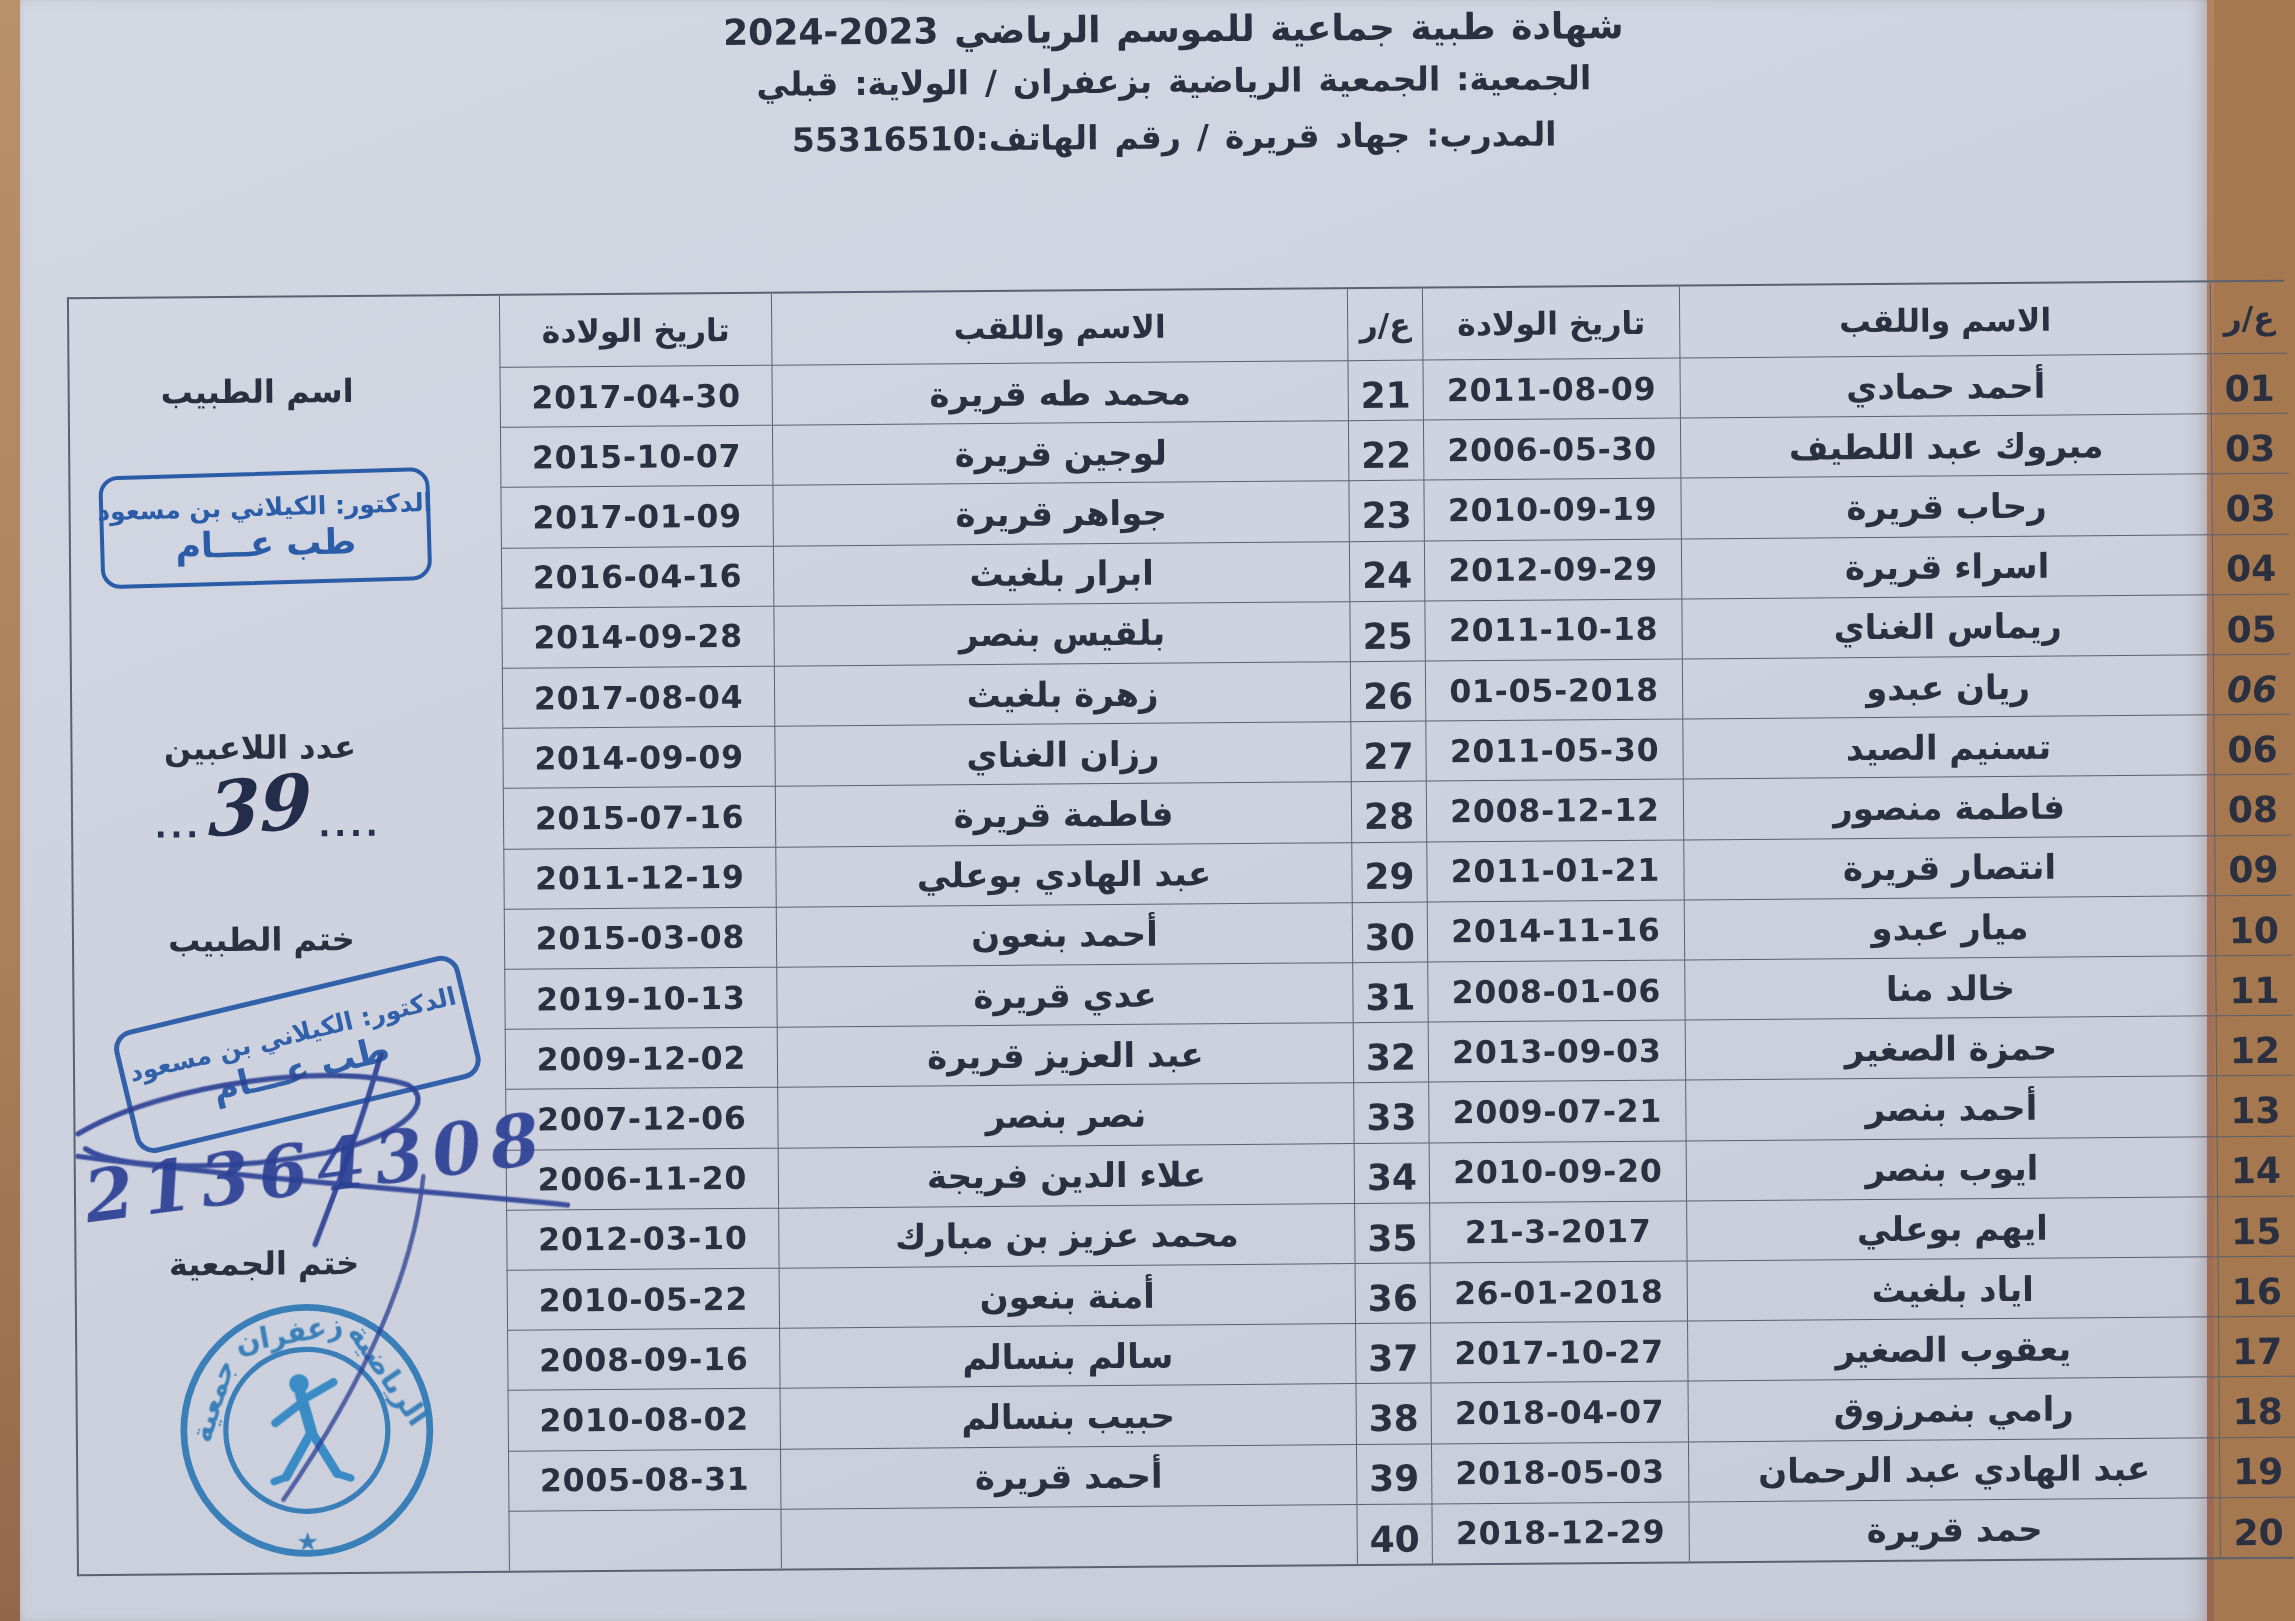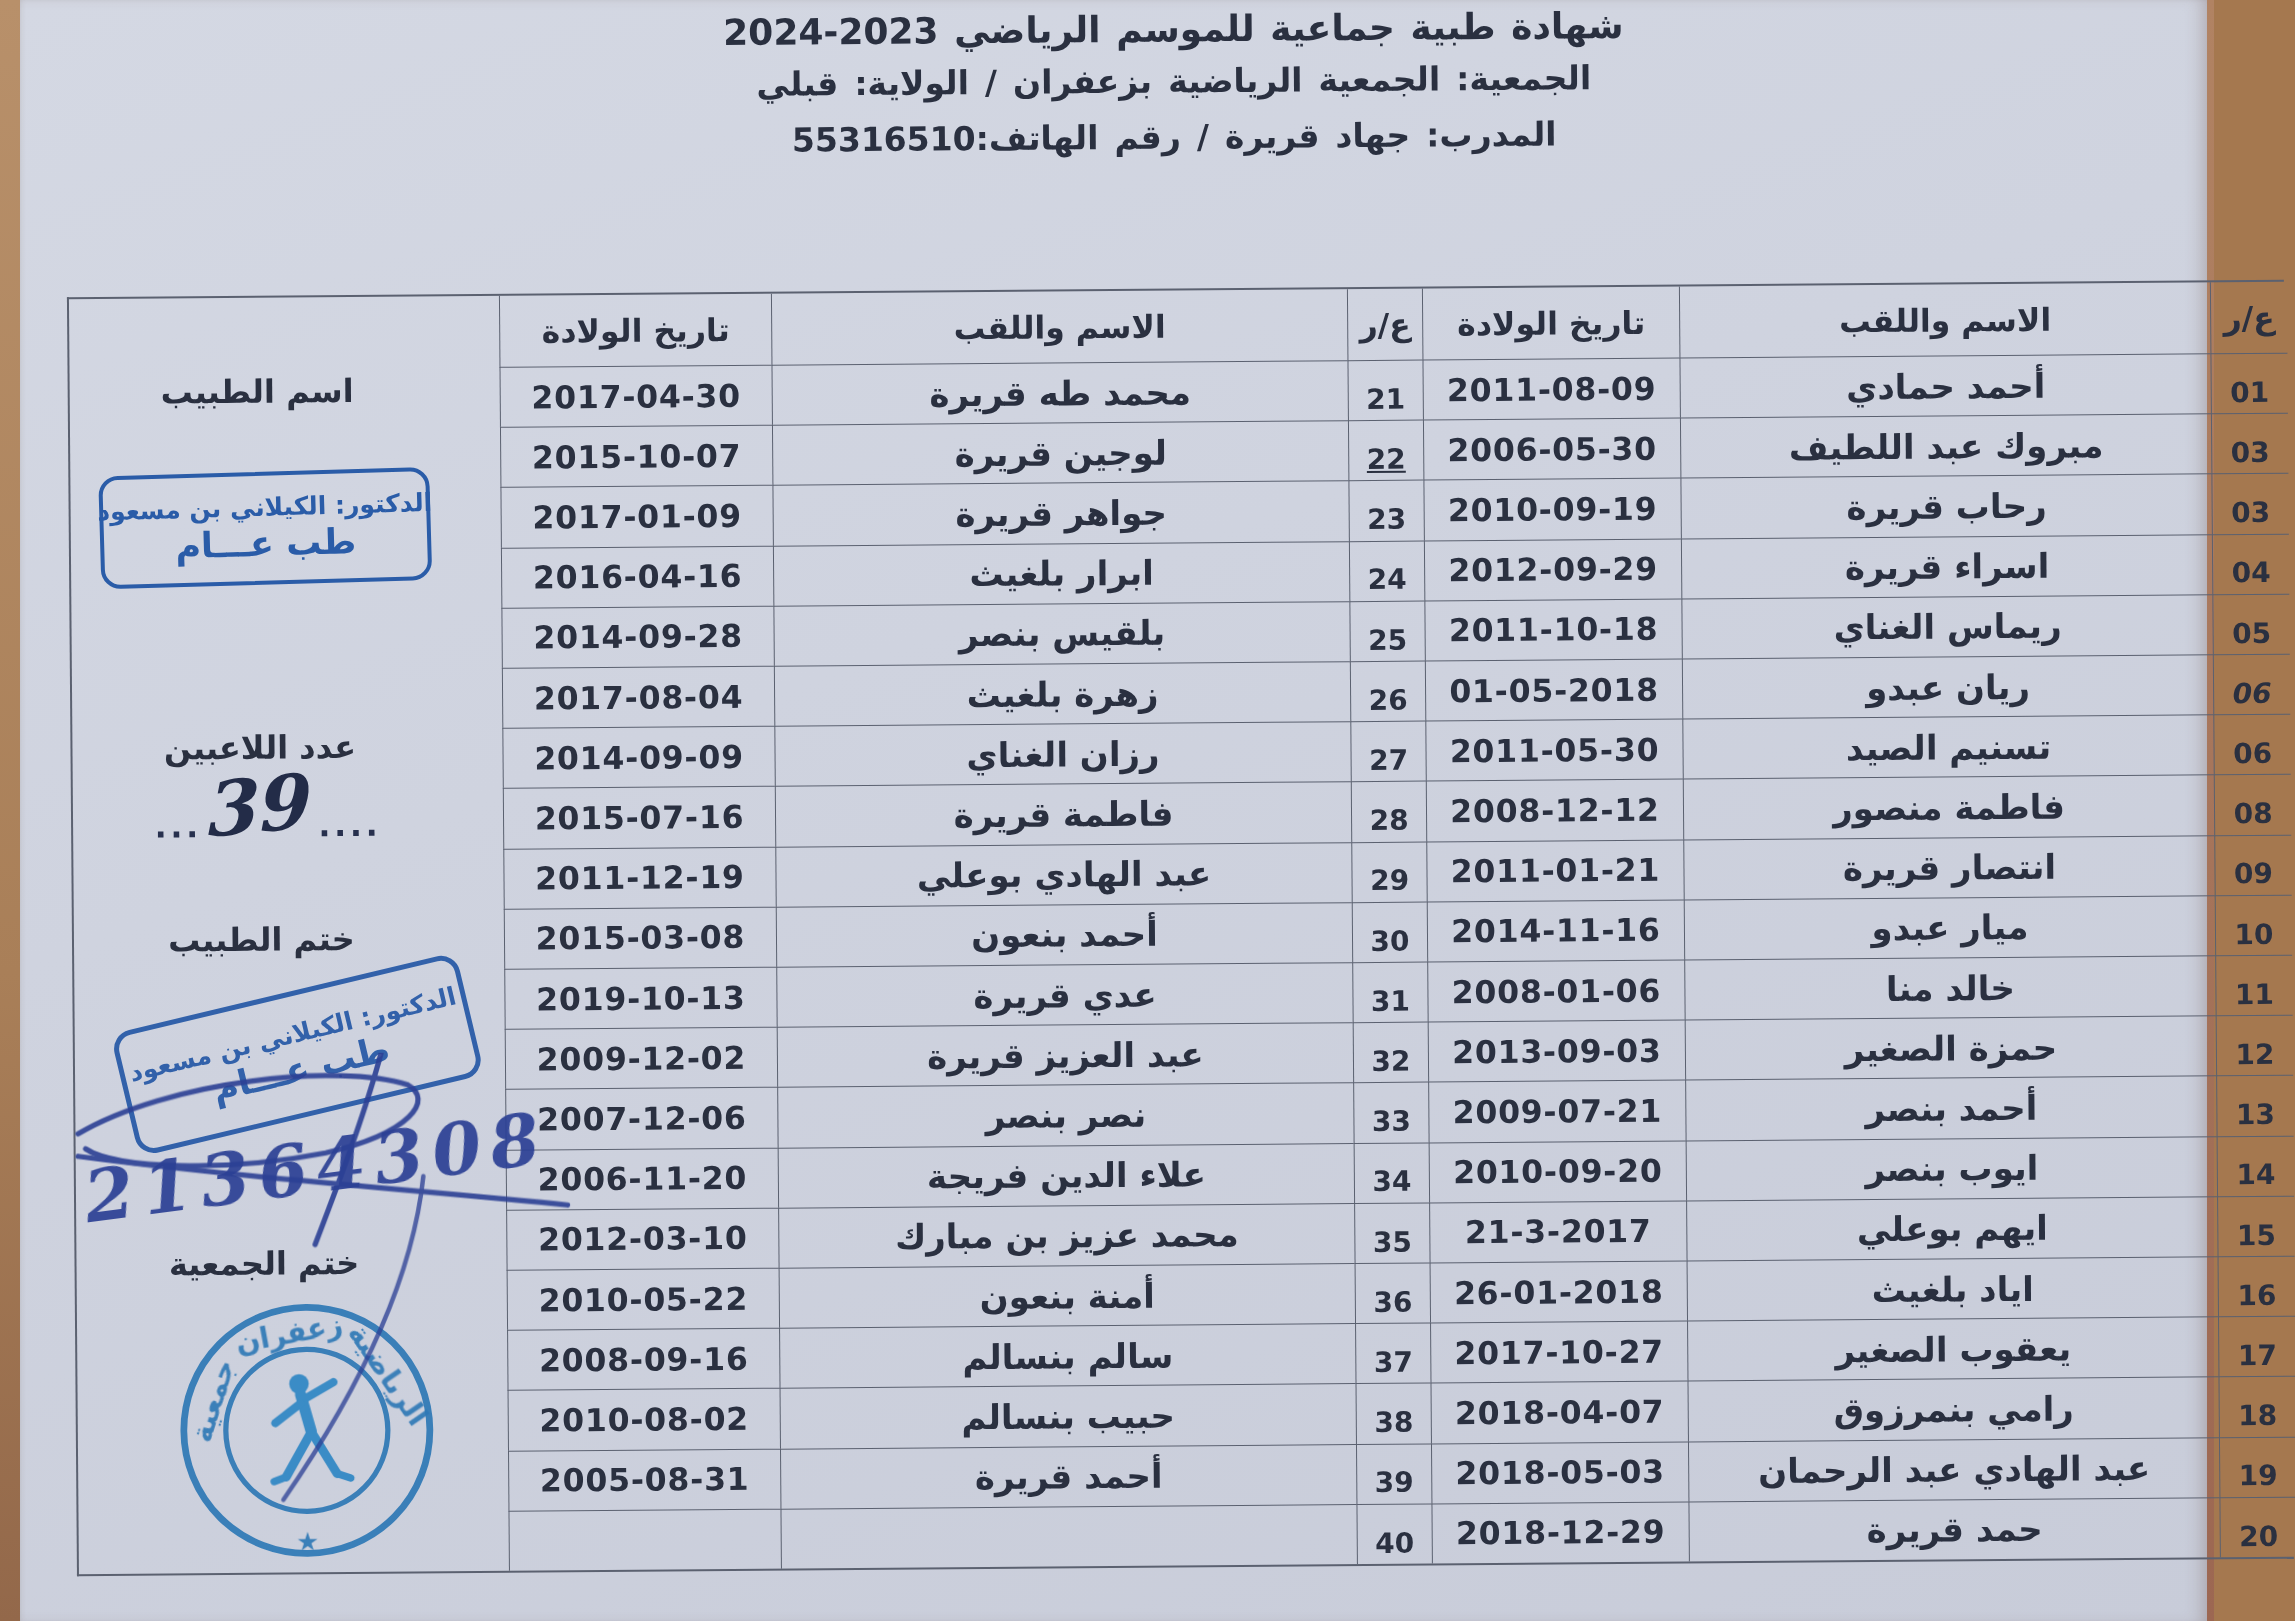--- a/index.html
+++ b/index.html
@@ -41,21 +41,21 @@
     grid-template-rows:71px repeat(20,1fr);
     border:2.3px solid var(--line);border-right:none;
   }
   .cell{display:flex;align-items:center;justify-content:center;color:var(--ink);
     font-weight:bold;box-sizing:border-box;overflow:visible;white-space:nowrap;}
   .bl{border-left:1.5px solid var(--line);}
   .bt{border-top:1.5px solid var(--line);}
   .head-cell{font-size:31.5px;}
   .name-cell{font-size:34px;direction:rtl;}
   .dob-cell{font-size:31.5px;direction:ltr;letter-spacing:0.8px;}
-  .num-cell{font-size:28px;align-items:flex-end;padding-bottom:4.5px;direction:ltr;}
+  .num-cell{font-size:36px;align-items:flex-end;padding-bottom:4.5px;direction:ltr;}
 
   
   .sidebar{position:relative;grid-column:1;grid-row:1 / span 21;display:block;}
   .sb-label{position:absolute;left:22.5px;width:330px;text-align:center;
     font-weight:bold;font-size:32px;color:var(--ink);direction:rtl;}
   .stamp-rect{position:absolute;border:4.5px solid var(--stampblue);border-radius:19.5px;
     color:var(--stampblue);display:flex;flex-direction:column;align-items:center;
     justify-content:center;gap:1.5px;background:transparent;}
   .stamp1{left:28.5px;top:174px;width:323px;height:105px;transform:rotate(-1.2deg);}
   .stamp2{left:45px;top:694px;width:345px;height:116px;transform:rotate(-13deg);border-width:5.3px;opacity:.95;}
@@ -151,21 +151,21 @@
         <div class="cell head-cell bl" style="grid-column:7;grid-row:1" dir="rtl">ع/ر</div>
 
       <div class="cell dob-cell bl bt" dir="ltr" style="grid-area: 2 / 2;">2017-04-30</div>
           <div class="cell name-cell bl bt" dir="rtl" style="grid-area: 2 / 3;">محمد طه قريرة</div>
           <div class="cell num-cell bl bt" dir="ltr" style="grid-area: 2 / 4;">21</div>
           <div class="cell dob-cell bl bt" dir="ltr" style="grid-area: 2 / 5;">2011-08-09</div>
           <div class="cell name-cell bl bt" dir="rtl" style="grid-area: 2 / 6;">أحمد حمادي</div>
           <div class="cell num-cell bl bt" dir="ltr" style="grid-area: 2 / 7;">01</div>
           <div class="cell dob-cell bl bt" dir="ltr" style="grid-area: 3 / 2;">2015-10-07</div>
           <div class="cell name-cell bl bt" dir="rtl" style="grid-area: 3 / 3;">لوجين قريرة</div>
-          <div class="cell num-cell bl bt" dir="ltr" style="grid-area: 3 / 4; text-decoration: underline;">22</div>
+          <div class="cell num-cell bl bt" dir="ltr" style="grid-area: 3 / 4;">22</div>
           <div class="cell dob-cell bl bt" dir="ltr" style="grid-area: 3 / 5;">2006-05-30</div>
           <div class="cell name-cell bl bt" dir="rtl" style="grid-area: 3 / 6;">مبروك عبد اللطيف</div>
           <div class="cell num-cell bl bt" dir="ltr" style="grid-area: 3 / 7;">03</div>
           <div class="cell dob-cell bl bt" dir="ltr" style="grid-area: 4 / 2;">2017-01-09</div>
           <div class="cell name-cell bl bt" dir="rtl" style="grid-area: 4 / 3;">جواهر قريرة</div>
           <div class="cell num-cell bl bt" dir="ltr" style="grid-area: 4 / 4;">23</div>
           <div class="cell dob-cell bl bt" dir="ltr" style="grid-area: 4 / 5;">2010-09-19</div>
           <div class="cell name-cell bl bt" dir="rtl" style="grid-area: 4 / 6;">رحاب قريرة</div>
           <div class="cell num-cell bl bt" dir="ltr" style="grid-area: 4 / 7;">03</div>
           <div class="cell dob-cell bl bt" dir="ltr" style="grid-area: 5 / 2;">2016-04-16</div>

